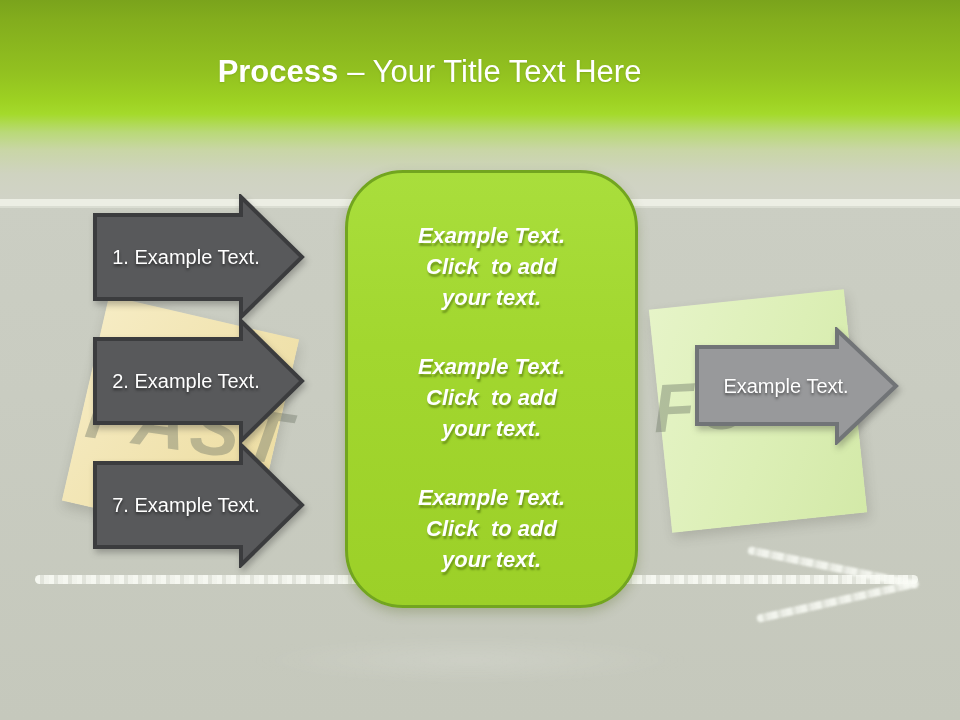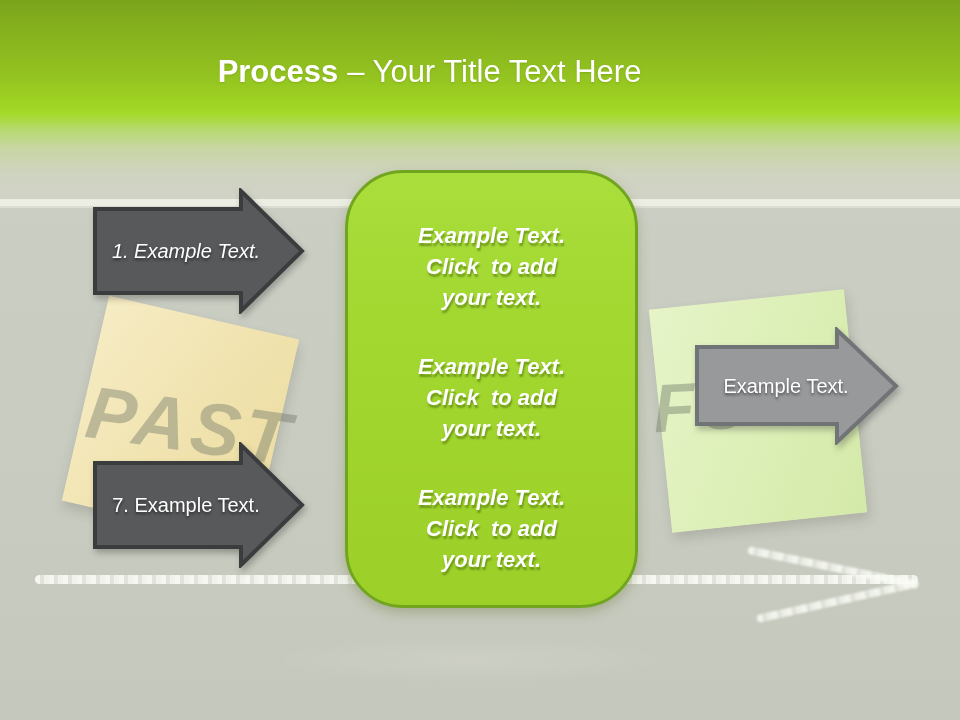--- a/index.html
+++ b/index.html
@@ -75,21 +75,21 @@
     background:radial-gradient(ellipse at center, rgba(255,255,255,0.14), rgba(255,255,255,0) 70%);
     filter:blur(3px);
   }
   
   .step-arrow { position:absolute; left:93px; width:212px; height:126px; }
   .step-arrow svg, .result-arrow svg {
     position:absolute; left:0; top:0;
     filter:drop-shadow(2px 4px 3px rgba(40,40,40,0.30));
   }
   .step-arrow polygon { stroke:#3b3c3e; stroke-width:4; stroke-linejoin:miter; }
-  .step-1 { top:188px;font-style:italic; } .step-2 { top:318px; } .step-3 { top:442px; }
+  .step-1 { top:194px; } .step-2 { top:318px; } .step-3 { top:442px; }
   .arrow-label {
     position:absolute; inset:0; display:flex; align-items:center; justify-content:center;
     padding-right:26px; color:#ffffff; font-size:20px;
     text-shadow:0 2px 3px rgba(0,0,0,0.55); white-space:nowrap;
   }
   .result-arrow { position:absolute; left:695px; top:327px; width:204px; height:118px; }
   .result-arrow polygon { stroke:#717477; stroke-width:4; stroke-linejoin:miter; }
   .result-arrow .arrow-label { padding-right:22px; }
   
   .panel {
@@ -128,20 +128,26 @@
   <div class="chalk-arm chalk-arm-upper"></div>
   <div class="chalk-arm chalk-arm-lower"></div>
   <div class="chalk-smudge"></div>
 
   <div class="step-arrow step-1">
     <svg width="212" height="126" viewBox="0 0 212 126">
       <polygon points="2,21 148,21 148,3 209,63 148,123 148,105 2,105" fill="#58595b"></polygon>
     </svg>
     <div class="arrow-label">1. Example Text.</div>
   </div>
+  <div class="step-arrow step-2">
+    <svg width="212" height="126" viewBox="0 0 212 126">
+      <polygon points="2,21 148,21 148,3 209,63 148,123 148,105 2,105" fill="#58595b"></polygon>
+    </svg>
+    <div class="arrow-label">2. Example Text.</div>
+  </div>
   <div class="step-arrow step-3">
     <svg width="212" height="126" viewBox="0 0 212 126">
       <polygon points="2,21 148,21 148,3 209,63 148,123 148,105 2,105" fill="#58595b"></polygon>
     </svg>
     <div class="arrow-label">7. Example Text.</div>
   </div>
 
   <div class="panel">
     <div class="panel-group">
       <span class="panel-line">Example Text.</span>

